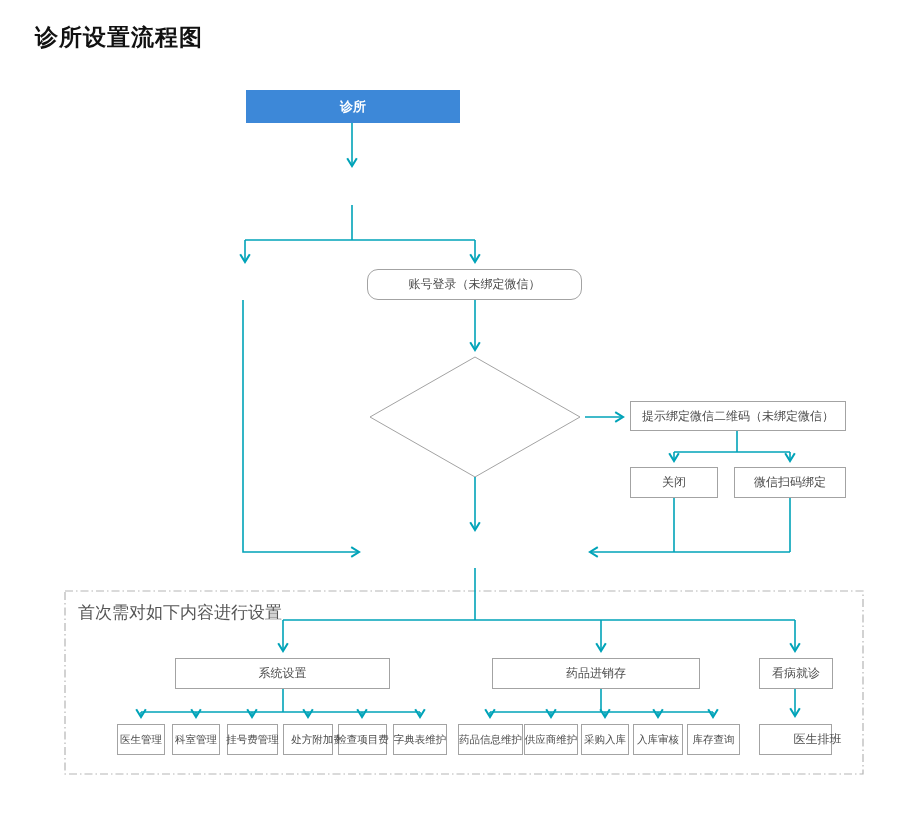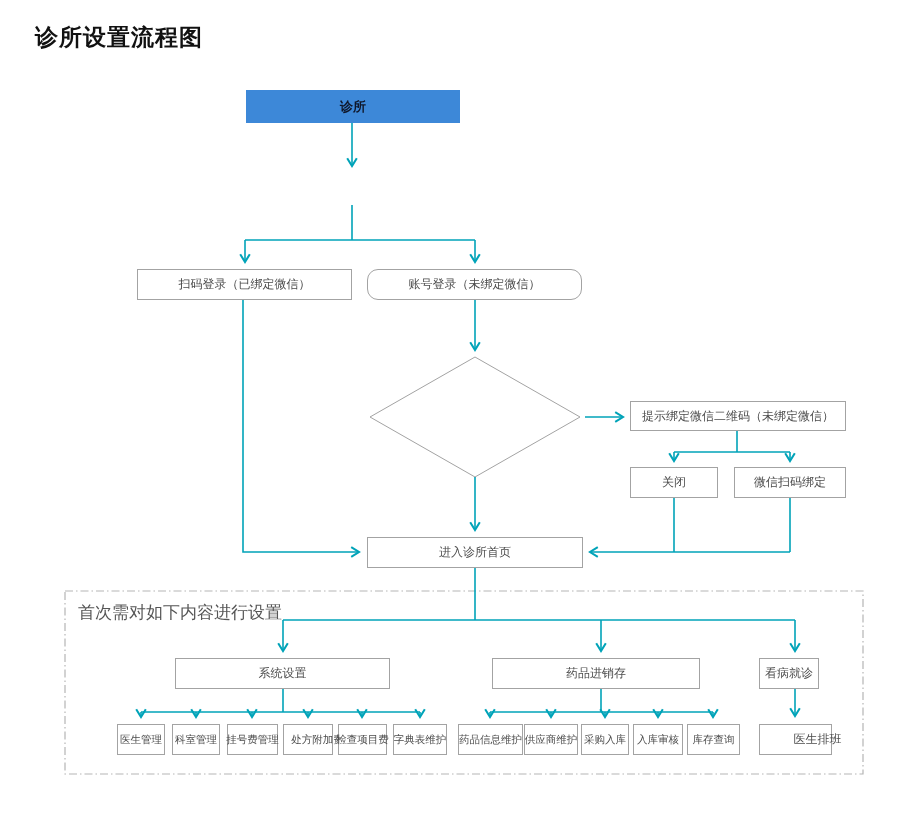--- a/index.html
+++ b/index.html
@@ -3,21 +3,21 @@
 <meta charset="utf-8">
 <style>
   html,body{margin:0;padding:0;background:#ffffff;}
   body{width:900px;height:815px;position:relative;font-family:"Liberation Sans","DejaVu Sans",sans-serif;}
   #canvas{position:relative;width:900px;height:815px;overflow:hidden;background:#fff;}
   #wires{position:absolute;left:0;top:0;z-index:0;}
   .page-title{position:absolute;left:35px;top:22px;font-size:23px;font-weight:bold;color:#111;letter-spacing:1px;z-index:2;}
   .node{position:absolute;box-sizing:border-box;background:#fff;border:1px solid #a3a3a3;
         display:flex;align-items:center;justify-content:center;text-align:center;
         font-size:12px;color:#4c4c4c;white-space:nowrap;z-index:1;}
-  .node.blue{background:#3d88d8;border:1px solid #3d88d8;color:#0f172a;font-weight:bold;font-size:13px;}
+  .node.blue{background:#3d88d8;border:1px solid #3d88d8;color:#ffffff;font-weight:bold;font-size:13px;}
   .node.small{font-size:10.5px;}
   .diamond-label{position:absolute;border:none;background:transparent;z-index:1;
         display:flex;align-items:center;justify-content:center;font-size:12px;color:#4c4c4c;white-space:nowrap;}
   .section-label{position:absolute;left:78px;top:601px;font-size:17px;color:#555;z-index:1;}
 </style>
 </head>
 <body>
 
 <div id="canvas">
 
@@ -83,40 +83,38 @@
       <path d="M658,712 V717" marker-end="url(#arw)"></path>
       <path d="M713,712 V717" marker-end="url(#arw)"></path>
 
       <path d="M795,689 V716" marker-end="url(#arw)"></path>
     </g>
   </svg>
 
   <div class="node blue" style="left:246px;top:90px;width:214px;height:33px;">诊所</div>
 
 
-  <div class="node" style="left:137px;top:269px;width:215px;height:31px;">扫码登录（已绑定微信）</div>
 
   <div class="node" style="left:367px;top:269px;width:215px;height:31px;border-radius:11px;">账号登录（未绑定微信）</div>
 
 
   <div class="node" style="left:630px;top:401px;width:216px;height:30px;">提示绑定微信二维码（未绑定微信）</div>
 
   <div class="node" style="left:630px;top:467px;width:88px;height:31px;">关闭</div>
 
   <div class="node" style="left:734px;top:467px;width:112px;height:31px;">微信扫码绑定</div>
 
-  <div class="node" style="left:367px;top:537px;width:216px;height:31px;">进入诊所首页</div>
 
   <div class="section-label">首次需对如下内容进行设置</div>
 
   <div class="node" style="left:175px;top:658px;width:215px;height:31px;">系统设置</div>
 
   <div class="node" style="left:492px;top:658px;width:208px;height:31px;">药品进销存</div>
 
-  <div class="node" style="left:759px;top:658px;width:60px;height:31px;">看病就诊</div>
+  <div class="node" style="left:759px;top:658px;width:74px;height:31px;">看病就诊</div>
 
   <div class="node small" style="left:117px;top:724px;width:48px;height:31px;">医生管理</div>
   <div class="node small" style="left:172px;top:724px;width:48px;height:31px;">科室管理</div>
   <div class="node small" style="left:227px;top:724px;width:51px;height:31px;">挂号费管理</div>
   <div class="node small" style="left:283px;top:724px;width:50px;height:31px;padding-left:19px;">处方附加费</div>
   <div class="node small" style="left:338px;top:724px;width:49px;height:31px;">检查项目费</div>
   <div class="node small" style="left:393px;top:724px;width:54px;height:31px;">字典表维护</div>
 
   <div class="node small" style="left:458px;top:724px;width:65px;height:31px;">药品信息维护</div>
   <div class="node small" style="left:524px;top:724px;width:54px;height:31px;">供应商维护</div>

